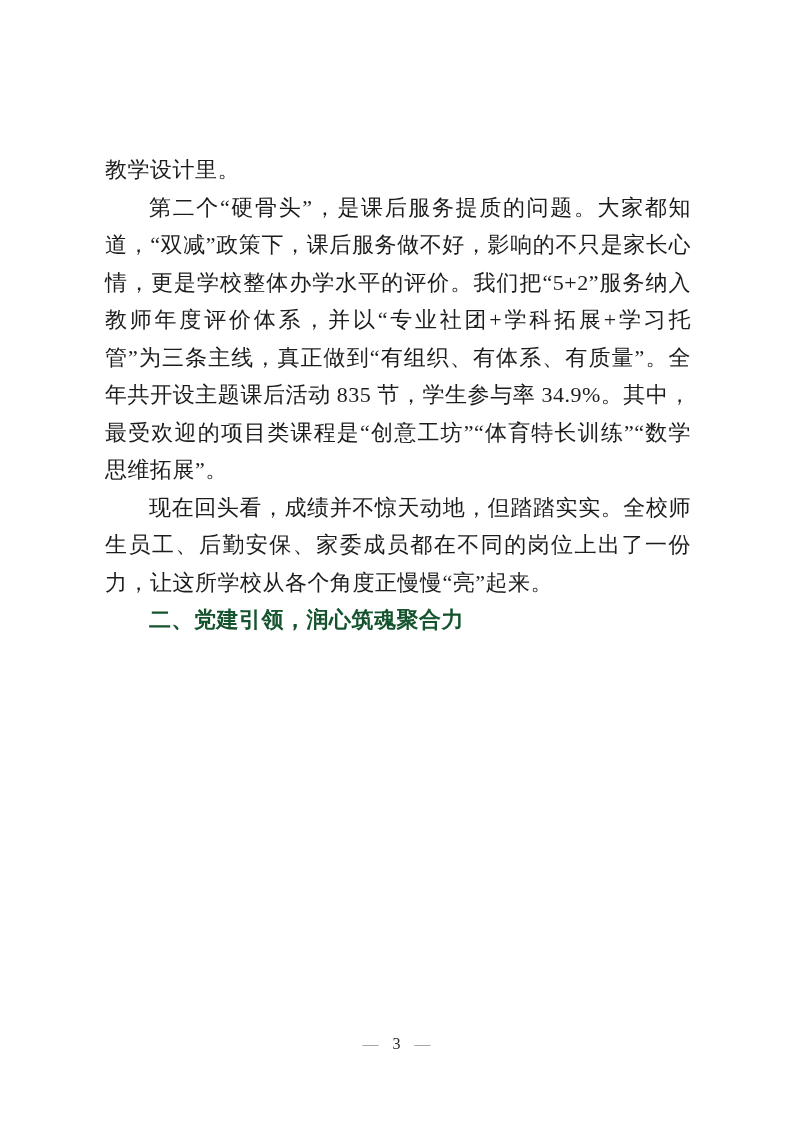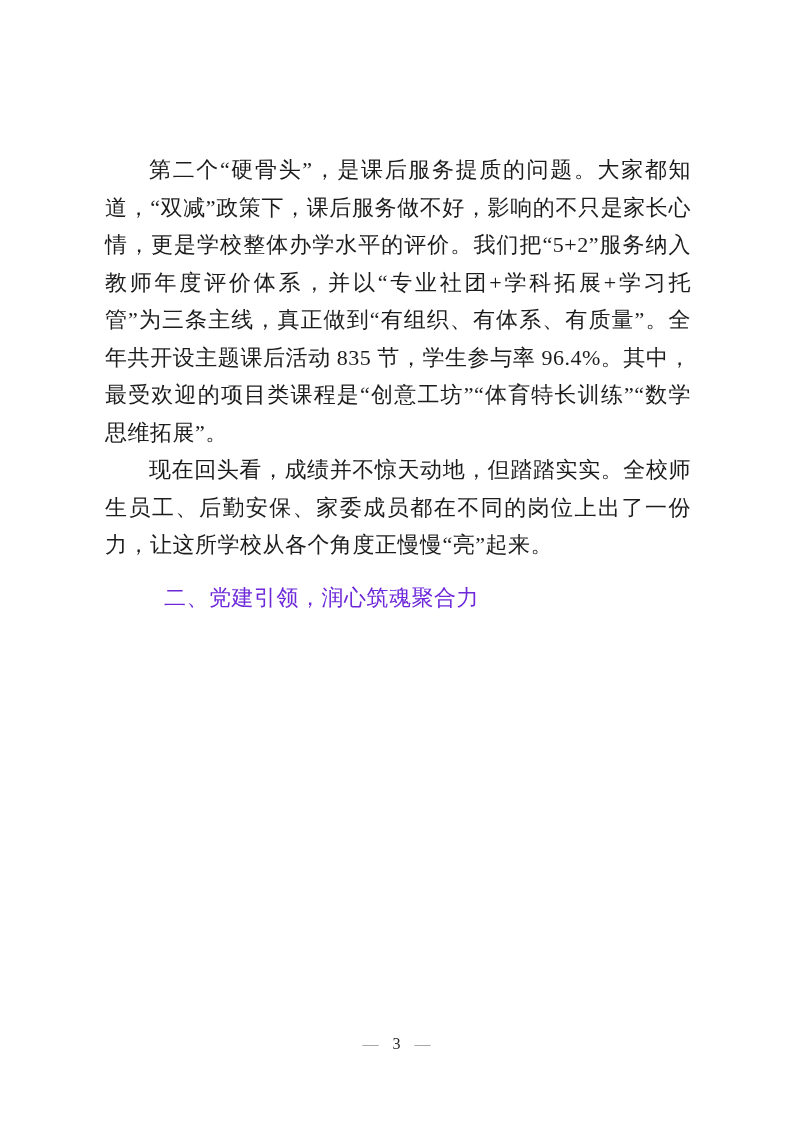--- a/index.html
+++ b/index.html
@@ -28,26 +28,26 @@
     letter-spacing: 0.5px;
   }
   .para {
     margin: 0;
     text-indent: 2em;
   }
   .para.no-indent {
     text-indent: 0;
   }
   .heading {
-    margin: 15px;
+    margin: 0;
     font-size: 22px;
     line-height: 37.5px;
-    font-weight: normal;
+    font-weight: bold;
     text-indent: 2em;
-    color: #6d28d9;
+    color: #14532d;
   }
   .footer {
     position: absolute;
     left: 0;
     top: 1034px;
     width: 100%;
     text-align: center;
     font-size: 16px;
     line-height: 20px;
     color: #333333;
@@ -62,21 +62,22 @@
     color: #2a2a2a;
     font-family: "Liberation Serif", "DejaVu Serif", serif;
   }
 </style>
 </head>
 <body>
 
 <div class="sheet">
 
   <div class="textblock">
-    <p class="para">第二个“硬骨头”，是课后服务提质的问题。大家都知道，“双减”政策下，课后服务做不好，影响的不只是家长心情，更是学校整体办学水平的评价。我们把“5+2”服务纳入教师年度评价体系，并以“专业社团+学科拓展+学习托管”为三条主线，真正做到“有组织、有体系、有质量”。全年共开设主题课后活动 835 节，学生参与率 96.4%。其中，最受欢迎的项目类课程是“创意工坊”“体育特长训练”“数学思维拓展”。</p>
+    <p class="para no-indent">教学设计里。</p>
+    <p class="para">第二个“硬骨头”，是课后服务提质的问题。大家都知道，“双减”政策下，课后服务做不好，影响的不只是家长心情，更是学校整体办学水平的评价。我们把“5+2”服务纳入教师年度评价体系，并以“专业社团+学科拓展+学习托管”为三条主线，真正做到“有组织、有体系、有质量”。全年共开设主题课后活动 835 节，学生参与率 34.9%。其中，最受欢迎的项目类课程是“创意工坊”“体育特长训练”“数学思维拓展”。</p>
     <p class="para">现在回头看，成绩并不惊天动地，但踏踏实实。全校师生员工、后勤安保、家委成员都在不同的岗位上出了一份力，让这所学校从各个角度正慢慢“亮”起来。</p>
     <h2 class="heading">二、党建引领，润心筑魂聚合力</h2>
   </div>
 
   <div class="footer">
     <span class="dash">—</span><span class="num">3</span><span class="dash">—</span>
   </div>
 
 </div>
 

